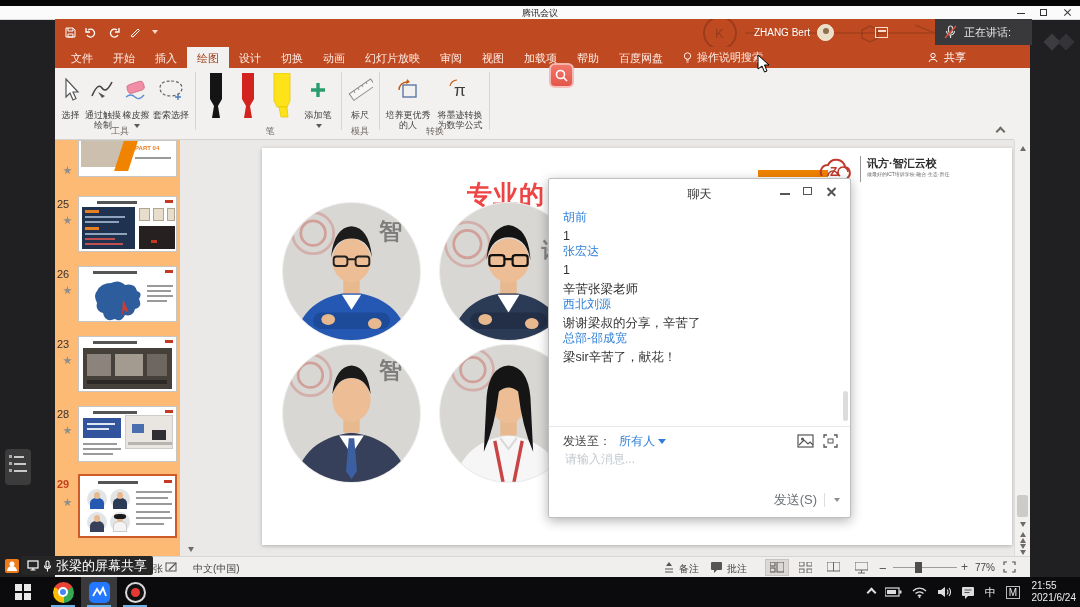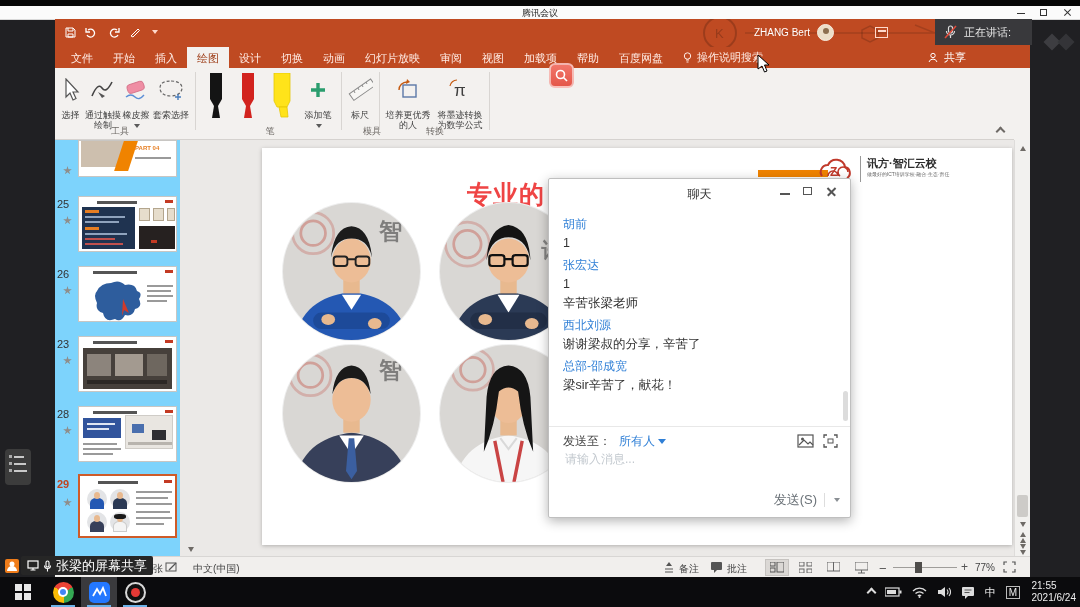--- a/index.html
+++ b/index.html
@@ -32,21 +32,21 @@
   .sharebtn{position:absolute;right:64px;top:0;height:21px;display:flex;align-items:center;gap:5px;font-size:11px;color:#fff;}
   .ribbon{position:absolute;left:0;top:49px;width:959px;height:72px;background:#f3f1ef;border-bottom:1px solid #d5d2cf;}
   .col{position:absolute;top:4px;text-align:center;}
   .col .ic{height:36px;display:flex;align-items:center;justify-content:center;}
   .col .lbl{font-size:9px;color:#3f3f3f;line-height:10px;margin-top:2px;}
   .glabel{position:absolute;top:57px;font-size:9px;color:#6e6a66;text-align:center;}
   .vdiv{position:absolute;top:4px;height:58px;width:1px;background:#d8d5d2;}
   .caret{display:inline-block;width:0;height:0;border-left:3px solid transparent;border-right:3px solid transparent;border-top:4px solid #5a5a5a;vertical-align:middle;margin-left:2px;}
   .chev-up{position:absolute;width:7px;height:7px;border-left:2px solid #6e6a66;border-top:2px solid #6e6a66;transform:rotate(45deg);}
   
-  .thumb-panel{position:absolute;left:0;top:121px;width:125px;height:424px;background:#7dd3fc;}
+  .thumb-panel{position:absolute;left:0;top:121px;width:125px;height:424px;background:#fdba74;}
   .num{position:absolute;left:2px;width:18px;text-align:left;font-size:11px;color:#333;}
   .num.sel{color:#c0431f;font-weight:bold;}
   .star{position:absolute;left:8px;width:9px;height:9px;background:#8f8d8a;clip-path:polygon(50% 0%,61% 35%,98% 35%,68% 57%,79% 91%,50% 70%,21% 91%,32% 57%,2% 35%,39% 35%);}
   .thumb{position:absolute;left:23px;width:99px;background:#fff;border:1px solid #c8c6c3;overflow:hidden;}
   .thumb.sel{border:2px solid #cf5b28;}
   .bar{position:absolute;background:#9a9a9a;height:2px;}
   .tbar{position:absolute;background:#555;height:3px;}
   .reddot{position:absolute;width:8px;height:3px;background:#c33a23;}
   
   .canvas{position:absolute;left:125px;top:121px;width:834px;height:416px;background:#ebe9e7;}
@@ -70,21 +70,21 @@
   .viewbtn{position:absolute;top:2px;width:24px;height:17px;display:flex;align-items:center;justify-content:center;}
   .viewbtn.on{background:#dbd8d5;border:1px solid #c6c3c0;}
   .zoomtrack{position:absolute;top:10px;height:1px;background:#9f9d9a;}
   .zoomthumb{position:absolute;top:5px;width:7px;height:11px;background:#4f4d4b;}
   
   #chat{position:absolute;left:548px;top:178px;width:303px;height:340px;background:#fff;border:1px solid #bfbfbf;border-radius:2px;box-shadow:0 3px 12px rgba(0,0,0,.3);z-index:50;}
   .chat-title{position:absolute;left:0;right:0;top:0;height:26px;}
   .chat-title .t{position:absolute;left:0;right:0;top:7px;text-align:center;font-size:12px;color:#333;}
   .cc{position:absolute;top:8px;width:14px;height:11px;}
   .chat-msgs{position:absolute;left:14px;top:30px;right:20px;}
-  .msg-name{font-size:12px;color:#2f7fd6;margin-top:9px;line-height:13px;}
+  .msg-name{font-size:12px;color:#2f7fd6;margin-top:2px;line-height:13px;}
   .msg-text{font-size:12.5px;color:#333;margin-top:6px;line-height:13px;}
   .chat-scroll{position:absolute;right:2px;top:212px;width:5px;height:30px;background:#dcdcdc;border-radius:3px;}
   .chat-div{position:absolute;left:0;right:0;top:247px;height:1px;background:#e8e8e8;}
   .sendrow{position:absolute;left:14px;top:254px;font-size:12px;color:#444;}
   .sendrow .to{color:#2f7fd6;margin-left:8px;}
   .bluecaret{display:inline-block;width:0;height:0;border-left:4px solid transparent;border-right:4px solid transparent;border-top:5px solid #2f7fd6;vertical-align:middle;margin-left:3px;}
   .chat-input{position:absolute;left:14px;top:272px;width:200px;border:none;outline:none;font-size:12px;color:#333;background:transparent;}
   .chat-input::placeholder{color:#c3c9cf;}
   .sendbtn{position:absolute;right:10px;bottom:8px;display:flex;align-items:center;font-size:13px;color:#6b7278;}
   .sendbtn .sep{width:1px;height:14px;background:#ddd;margin:0 7px;}
@@ -291,21 +291,21 @@
             <svg width="26" height="24">
               <text x="7" y="18" font-size="17" fill="#3f3f3f">π</text>
               <path d="M3,8 a7,7 0 0 1 7,-6" fill="none" stroke="#c55a11" stroke-width="1.2"></path>
             </svg>
           </div>
         <div class="lbl">将墨迹转换为数学公式</div>
       </div>
       <div class="vdiv" style="left:434px;"></div>
       <div class="glabel" style="left:40px;width:50px;">工具</div>
       <div class="glabel" style="left:190px;width:50px;">笔</div>
-      <div class="glabel" style="left:292px;width:50px;">模具</div>
+      <div class="glabel" style="left:280px;width:50px;">模具</div>
       <div class="glabel" style="left:355px;width:50px;">转换</div>
       <div class="chev-up" style="right:10px;top:60px;"></div>
     </div>
 
     <div class="thumb-panel">
       <div class="star" style="top:26px;"></div>
       <div class="thumb" style="top:0px;height:37px;">
         <div class="abs" style="left:2px;top:0;width:48px;height:26px;background:#cdbfae;"></div>
         <div class="abs" style="left:40px;top:0;width:14px;height:30px;background:#f08300;transform:skewX(-18deg);"></div>
         <div class="abs" style="left:56px;top:4px;font-size:6px;color:#e67e22;font-weight:bold;">PART 04</div>

